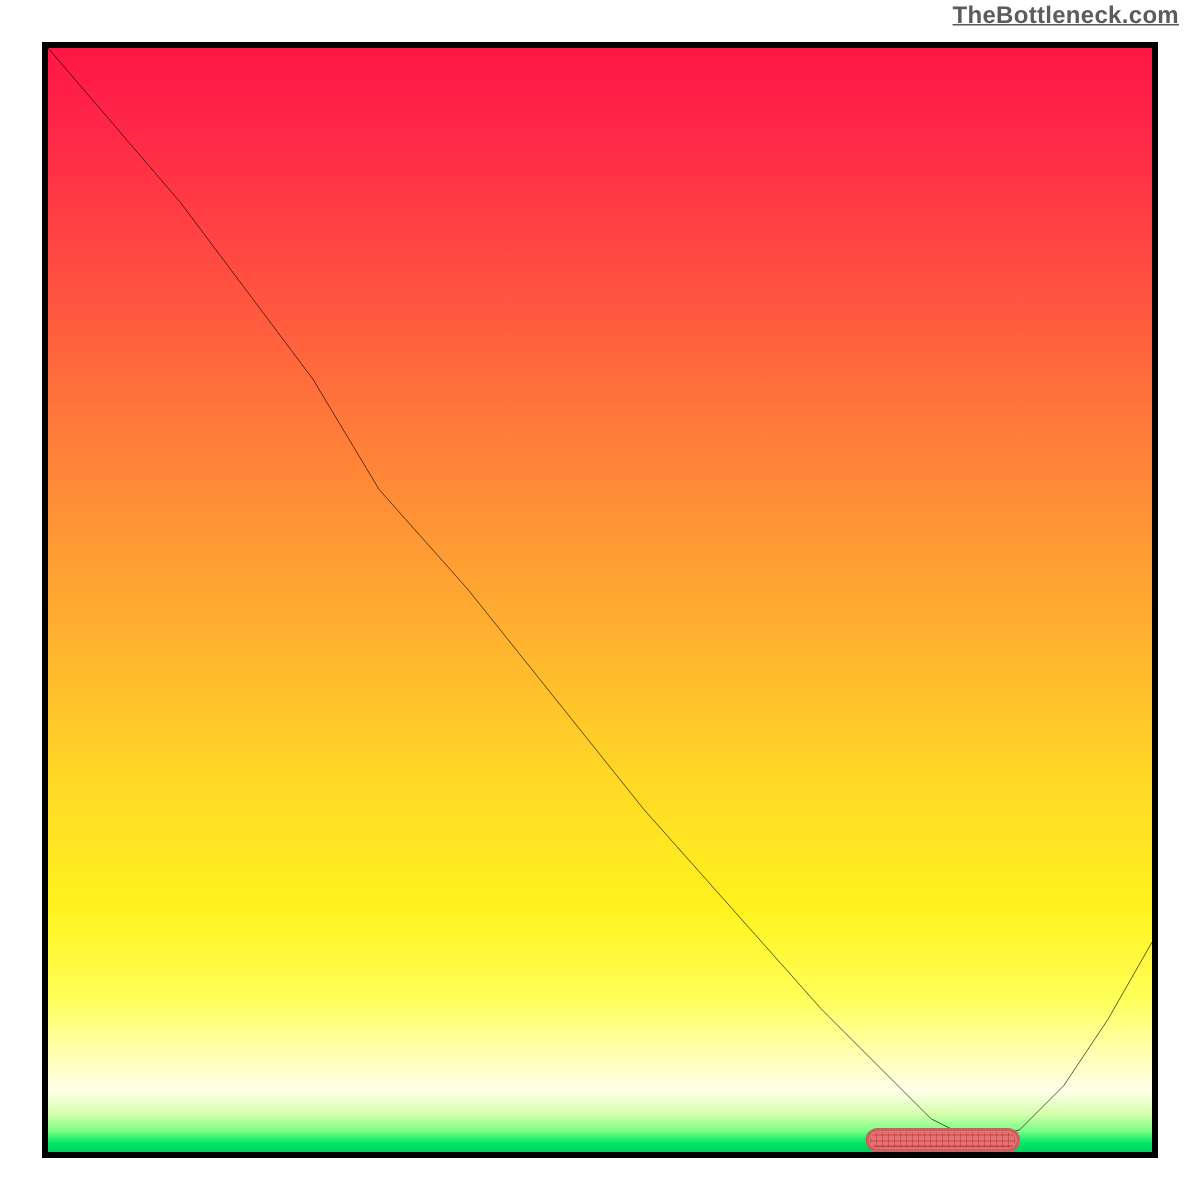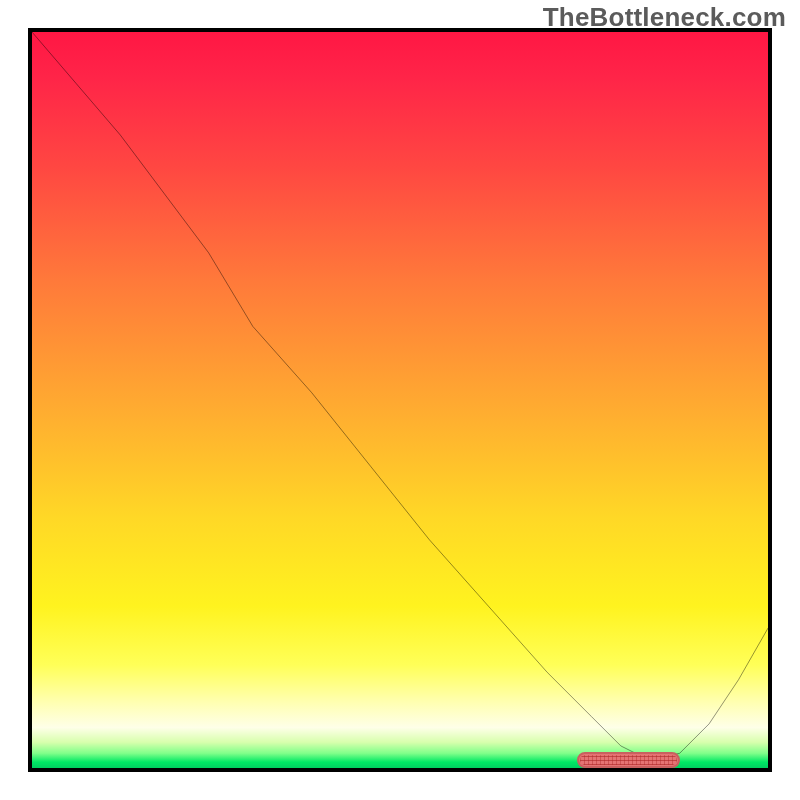--- a/index.html
+++ b/index.html
@@ -13,25 +13,26 @@
   }
   .container {
     position: relative;
     width: 800px;
     height: 800px;
   }
   .watermark {
     position: absolute;
     top: 2px;
     right: 14px;
-    font-size: 26px;
+    font-size: 16px;
     font-weight: 600;
     color: #5b5b5b;
     letter-spacing: 0.2px;
     z-index: 40;
+    text-decoration: underline;
   }
   .plot {
     position: absolute;
     left: 28px;
     top: 28px;
     width: 744px;
     height: 744px;
     box-sizing: border-box;
     border: 4px solid #000;
     overflow: hidden;

